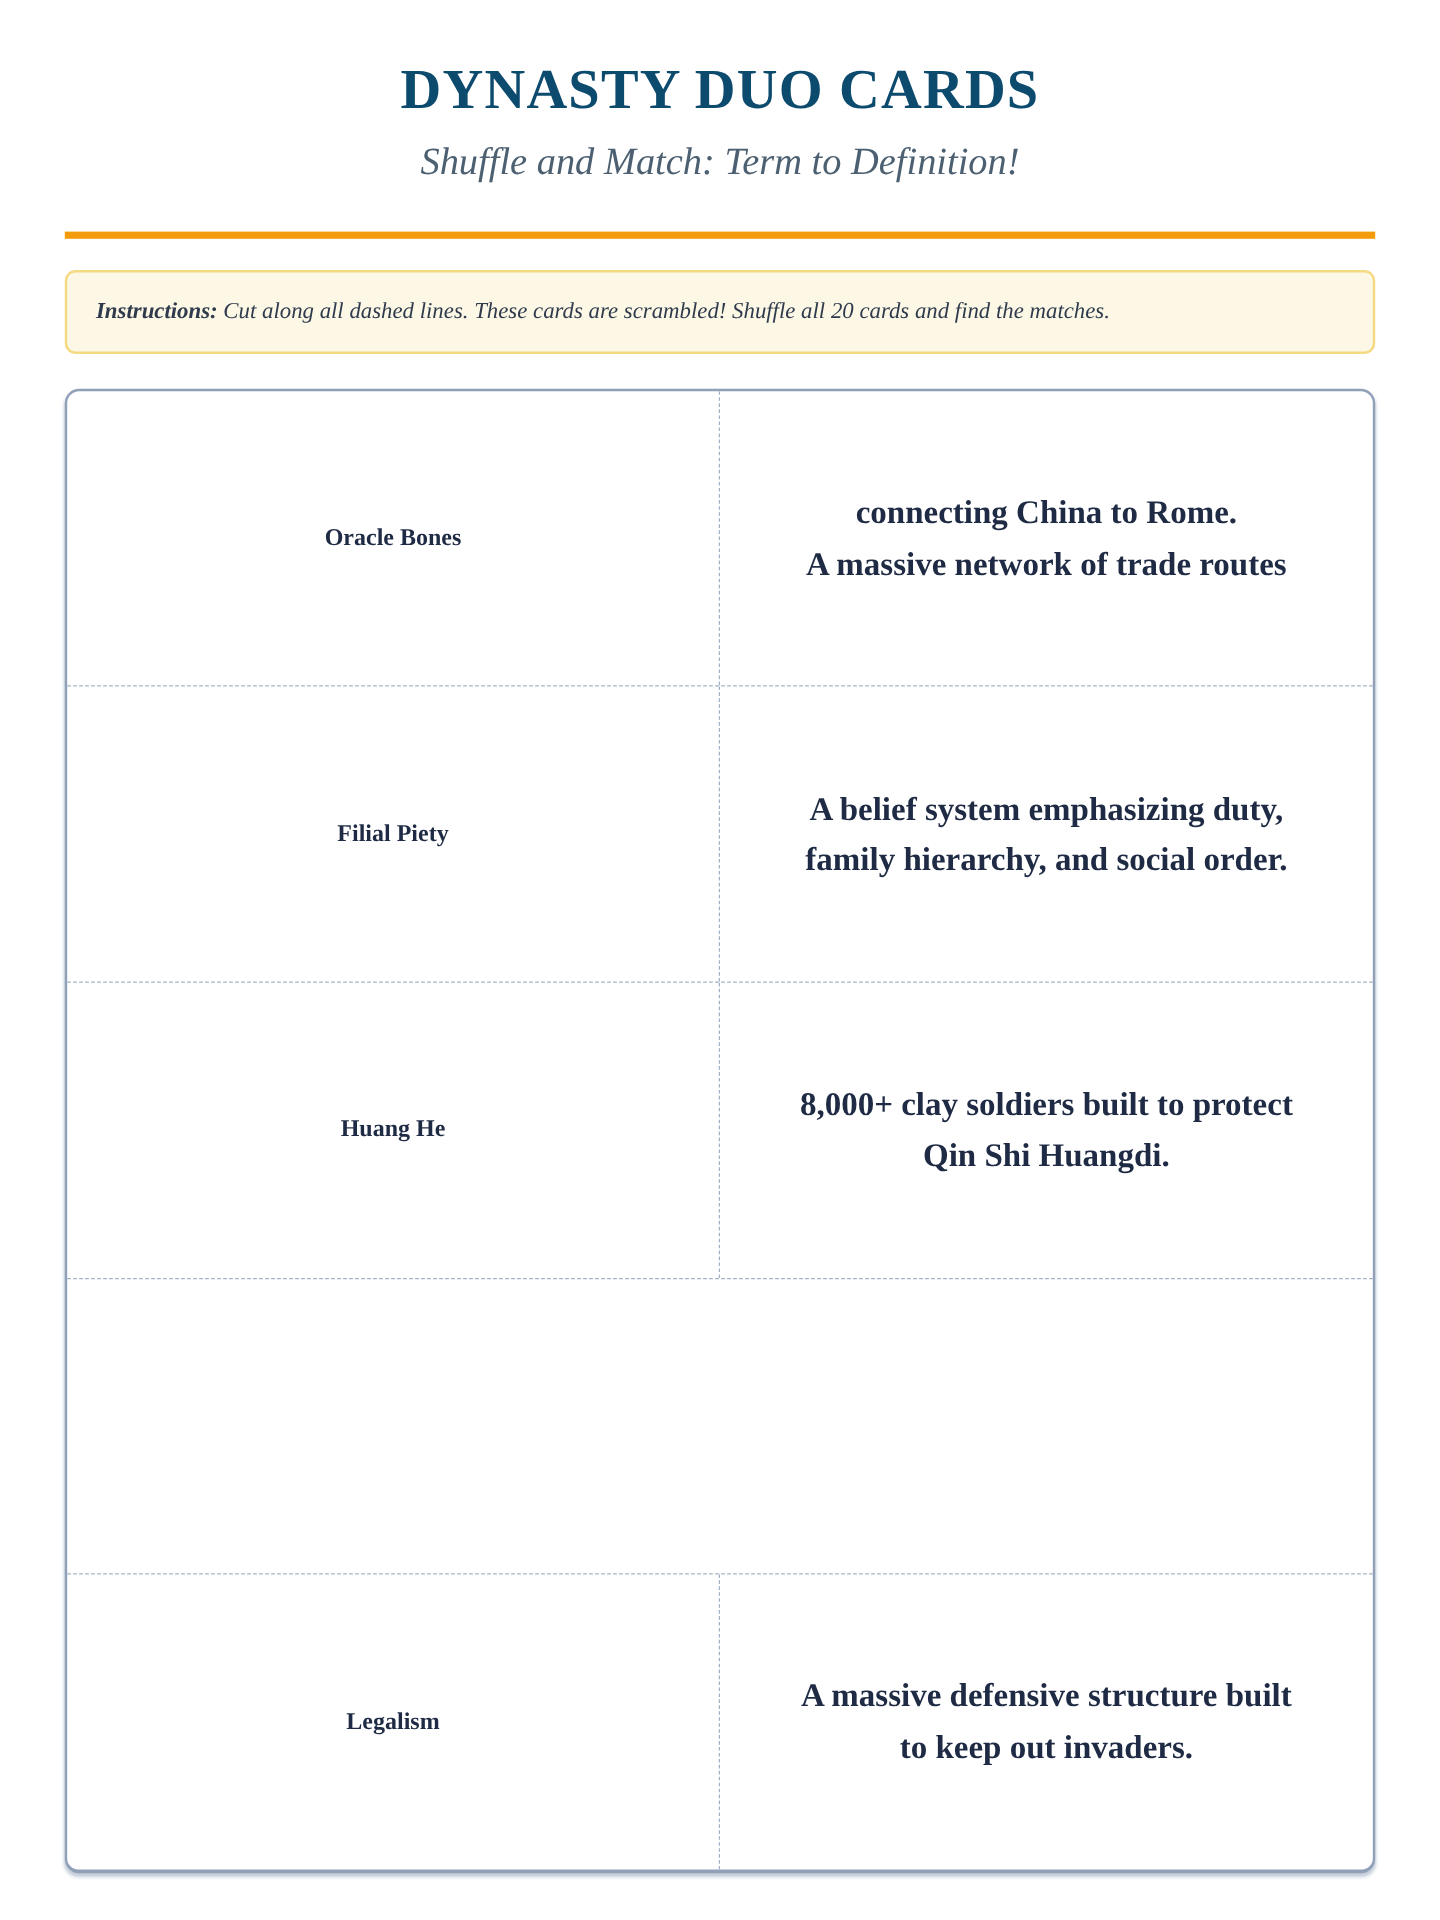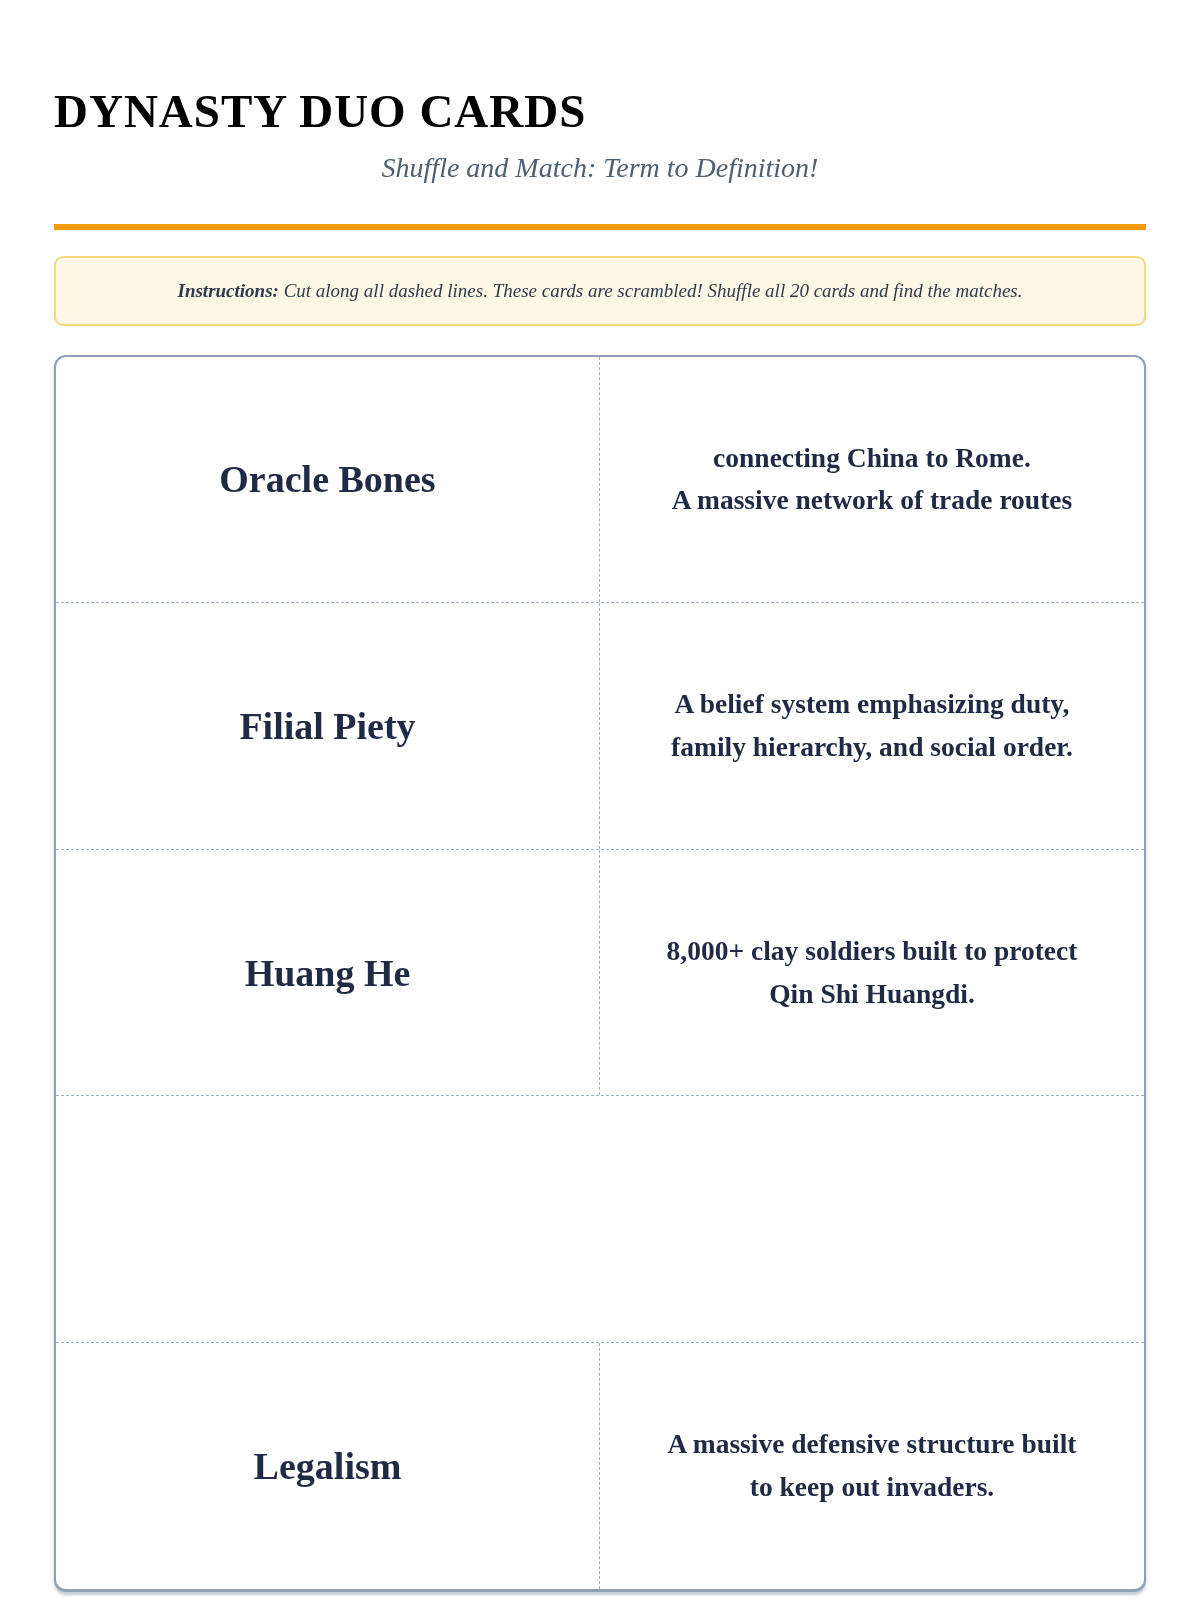--- a/index.html
+++ b/index.html
@@ -9,31 +9,30 @@
     overflow: hidden;
     font-family: "Liberation Serif", serif;
   }
   .page {
     width: 1200px; height: 1600px;
     padding: 50px 54px 0 54px;
   }
 
   
   .title {
-    text-align: left;
+    text-align: center;
     font-size: 47px;
     font-weight: 700;
     letter-spacing: 1px;
-    color: #000000;
+    color: #0c4a6e;
     line-height: 1.1;
-    margin-top: 36px;
   }
   .subtitle {
     text-align: center;
-    font-size: 28px;
+    font-size: 32px;
     font-style: italic;
     color: #4C6072;
     margin-top: 12px;
     line-height: 1.3;
   }
   .accent-rule {
     height: 6px;
     background: #F49B0D;
     margin-top: 38px;
     border: none;
@@ -43,21 +42,20 @@
   .instructions {
     margin-top: 26px;
     background: #FDF8E6;
     border: 2px solid #F3D97F;
     border-radius: 9px;
     padding: 19px 24px;
     font-size: 19px;
     font-style: italic;
     color: #2F3B4C;
     line-height: 1.45;
-    text-align: center;
   }
   .instructions .label { font-weight: 700; }
 
   
   .card-grid {
     margin-top: 29px;
     height: 1237px;
     border: 2.5px solid #8FA0B8;
     border-bottom-width: 3px;
     border-radius: 12px;
@@ -78,21 +76,21 @@
     align-items: center;
     justify-content: center;
     text-align: center;
     padding: 10px 40px;
   }
   .cell.term { border-right: 1.5px dashed #9FAFC4; }
   .cell .text {
     font-weight: 700;
     color: #1F2B44;
   }
-  .term .text { font-size: 38px; }
+  .term .text { font-size: 20px; }
   .def .text  { font-size: 27.5px; line-height: 1.55; }
   .def .line  { display: block; }
 </style>
 </head>
 <body>
 
 <div class="page">
 
   <h1 class="title">DYNASTY DUO CARDS</h1>
   <div class="subtitle">Shuffle and Match: Term to Definition!</div>

